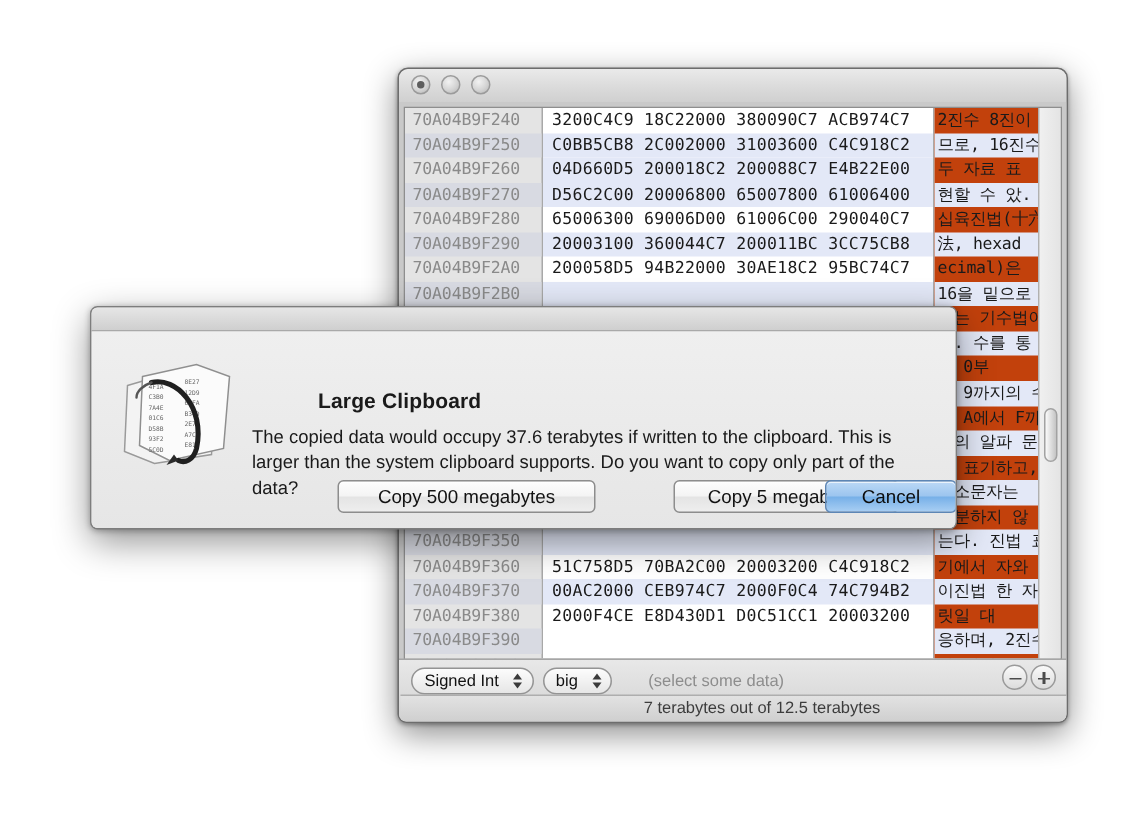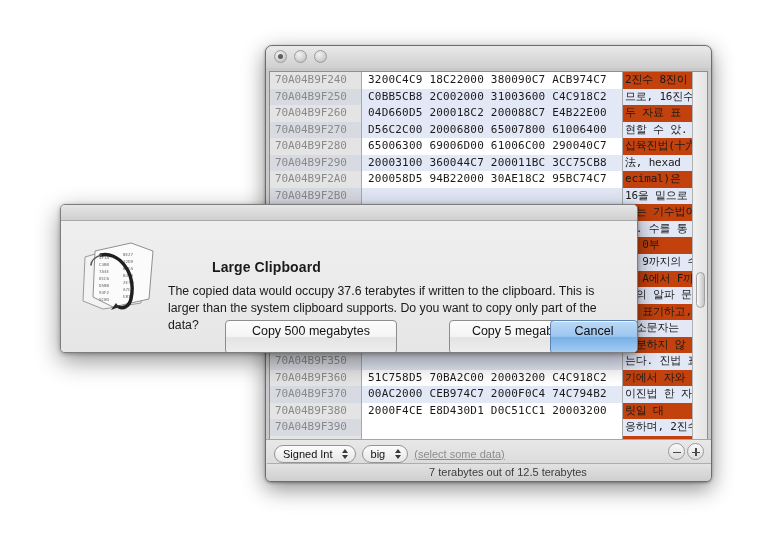--- a/index.html
+++ b/index.html
@@ -111,21 +111,21 @@
     margin-right:6px;
   }
   .popup .lbl{padding-right:6px;}
   .popup .stepper{
     width:13px;height:16px;display:flex;flex-direction:column;
     align-items:center;justify-content:center;gap:2px;
   }
   .arw{width:0;height:0;border-left:3px solid transparent;border-right:3px solid transparent;}
   .arw.up{border-bottom:4px solid #3a3a3a;}
   .arw.dn{border-top:4px solid #3a3a3a;}
-  .hint{font-size:11px;color:#8d8d8d;margin-left:0;text-decoration:underline;}
+  .hint{font-size:11px;color:#8d8d8d;margin-left:18px;}
   .pmgroup{position:absolute;right:7px;top:3px;display:flex;gap:2px;}
   .circbtn{
     width:17px;height:17px;border-radius:50%;
     background:linear-gradient(to bottom,#fafafa,#dcdcdc);
     border:1px solid #9a9a9a;box-sizing:border-box;position:relative;
   }
   .circbtn:before{
     content:"";position:absolute;left:3.5px;top:7.5px;width:8px;height:1.6px;background:#4a4a4a;
   }
   .circbtn.plus:after{
@@ -165,21 +165,21 @@
     font-size:14px;font-weight:bold;color:#1a1a1a;letter-spacing:.1px;margin-left:44px;
   }
   .dlg-msg{
     position:absolute;left:107px;top:62px;width:440px;
     font-size:12.3px;line-height:17px;color:#1a1a1a;
   }
   .dlg-buttons{
     position:absolute;left:0;right:0;bottom:11px;height:23px;
   }
   .btn{
-    position:absolute;height:34px;line-height:20px;text-align:center;
+    position:absolute;height:22px;line-height:20px;text-align:center;
     font-size:12.5px;color:#121212;
     background:linear-gradient(to bottom,#fdfdfd 0%,#f4f4f4 48%,#e4e4e4 52%,#eeeeee 100%);
     border:1px solid #8d8d8d;border-radius:4px;box-sizing:border-box;
     box-shadow:0 1px 0 rgba(255,255,255,.7) inset;
   }
   .btn.default{
     color:#0c0c0c;
     background:linear-gradient(to bottom,#bcd9f6 0%,#9cc5ef 48%,#77b0e8 52%,#a8cef3 100%);
     border:1px solid #5d86b5;
   }

